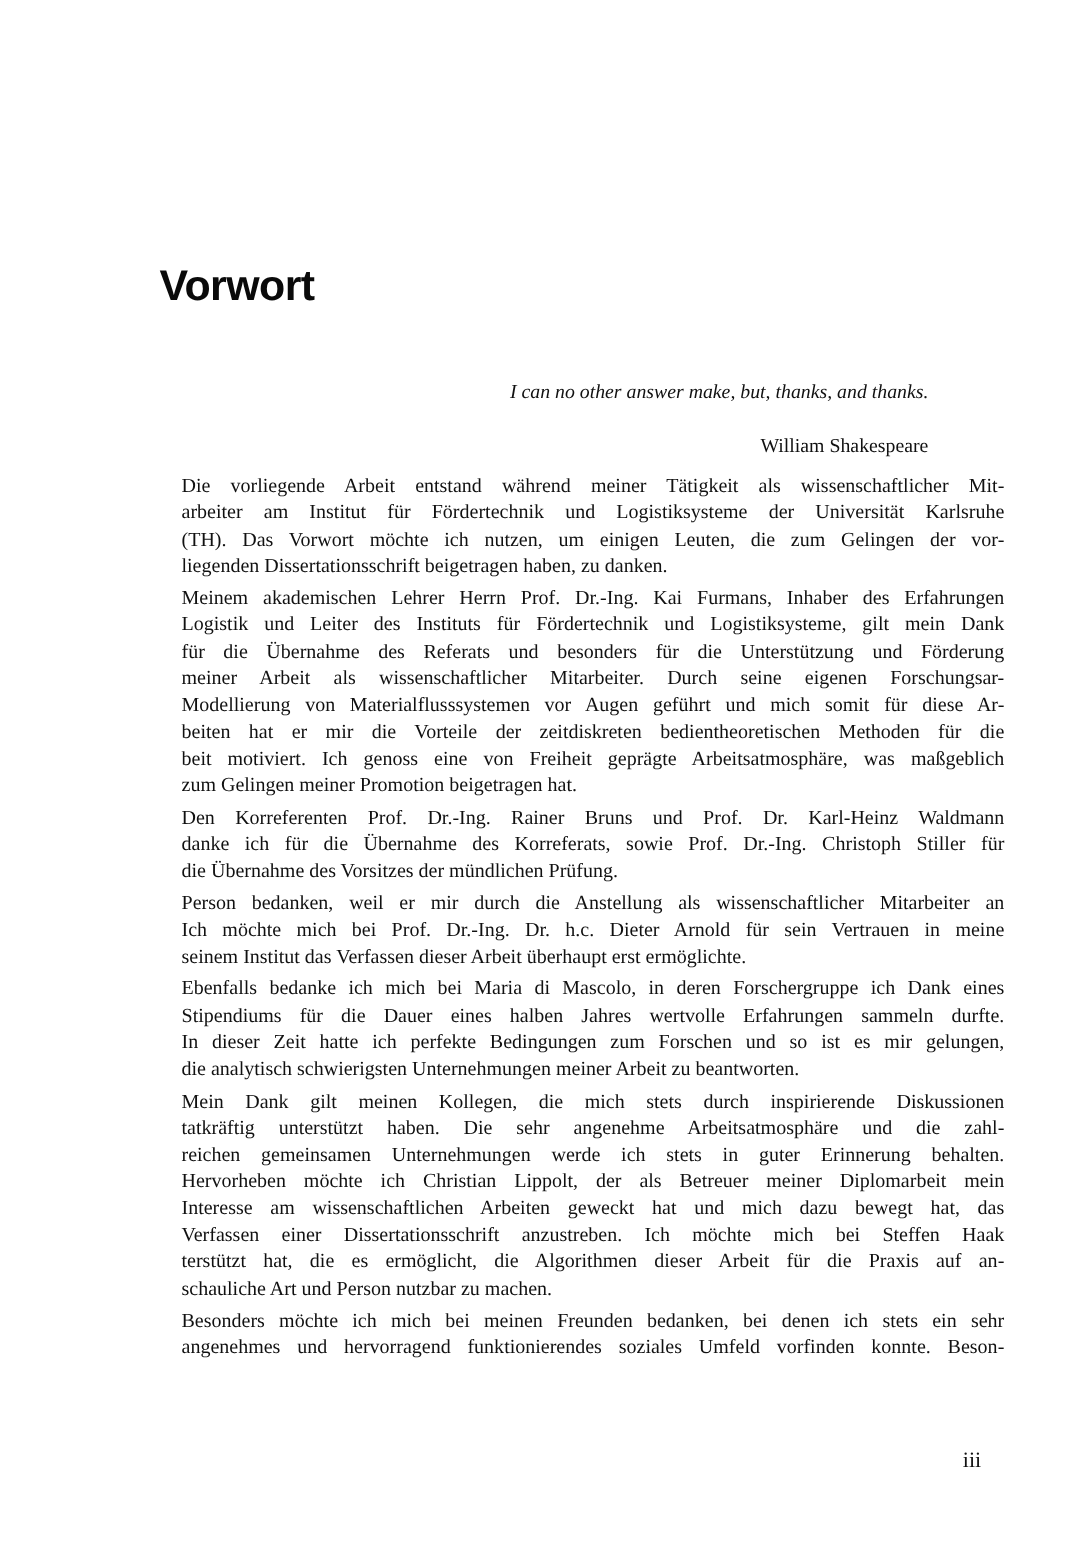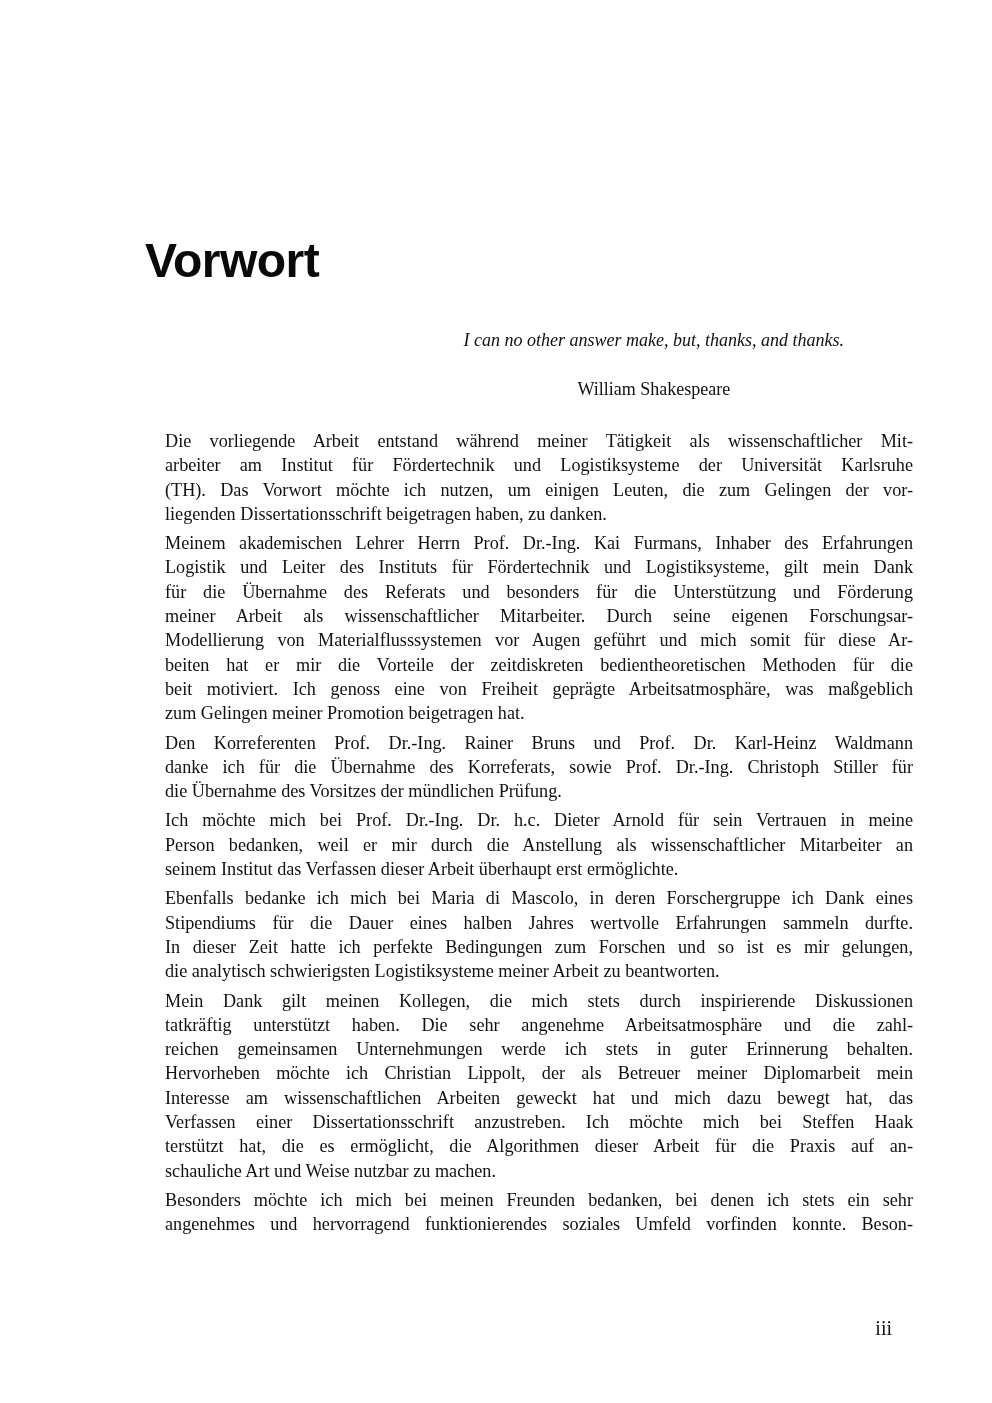--- a/index.html
+++ b/index.html
@@ -15,30 +15,30 @@
       color: #111111;
       font-family: "Liberation Serif", "DejaVu Serif", serif;
     }
     .page-title {
       position: absolute;
       left: 145px;
       top: 236px;
       margin: 0;
       font-family: "Liberation Sans", "DejaVu Sans", sans-serif;
       font-weight: bold;
-      font-size: 48px;
+      font-size: 39px;
       letter-spacing: -0.5px;
       line-height: 50px;
       color: #0a0a0a;
     }
     .epigraph {
       position: absolute;
       right: 148px;
-      top: 328px;
-      text-align: center;
+      top: 344px;
+      text-align: right;
       font-size: 18px;
     }
     .epigraph-quote {
       font-style: italic;
       line-height: 24px;
     }
     .epigraph-author {
       margin-top: 25px;
       line-height: 24px;
     }
@@ -103,41 +103,41 @@
     <span class="line last">zum Gelingen meiner Promotion beigetragen hat.</span>
   </div>
 
   <div class="para">
     <span class="line">Den Korreferenten Prof.  Dr.-Ing.  Rainer Bruns und Prof.  Dr.  Karl-Heinz Waldmann</span>
     <span class="line">danke ich für die Übernahme des Korreferats, sowie Prof. Dr.-Ing. Christoph Stiller für</span>
     <span class="line last">die Übernahme des Vorsitzes der mündlichen Prüfung.</span>
   </div>
 
   <div class="para">
+    <span class="line">Person bedanken, weil er mir durch die Anstellung als wissenschaftlicher Mitarbeiter an</span>
     <span class="line">Ich möchte mich bei Prof. Dr.-Ing. Dr. h.c. Dieter Arnold für sein Vertrauen in meine</span>
-    <span class="line">Person bedanken, weil er mir durch die Anstellung als wissenschaftlicher Mitarbeiter an</span>
     <span class="line last">seinem Institut das Verfassen dieser Arbeit überhaupt erst ermöglichte.</span>
   </div>
 
   <div class="para">
     <span class="line">Ebenfalls bedanke ich mich bei Maria di Mascolo, in deren Forschergruppe ich Dank eines</span>
     <span class="line">Stipendiums für die Dauer eines halben Jahres wertvolle Erfahrungen sammeln durfte.</span>
     <span class="line">In dieser Zeit hatte ich perfekte Bedingungen zum Forschen und so ist es mir gelungen,</span>
-    <span class="line last">die analytisch schwierigsten Logistiksysteme meiner Arbeit zu beantworten.</span>
+    <span class="line last">die analytisch schwierigsten Unternehmungen meiner Arbeit zu beantworten.</span>
   </div>
 
   <div class="para">
     <span class="line">Mein Dank gilt meinen Kollegen, die mich stets durch inspirierende Diskussionen</span>
     <span class="line">tatkräftig unterstützt haben.  Die sehr angenehme Arbeitsatmosphäre und die zahl-</span>
     <span class="line">reichen gemeinsamen Unternehmungen werde ich stets in guter Erinnerung behalten.</span>
     <span class="line">Hervorheben möchte ich Christian Lippolt, der als Betreuer meiner Diplomarbeit mein</span>
     <span class="line">Interesse am wissenschaftlichen Arbeiten geweckt hat und mich dazu bewegt hat, das</span>
     <span class="line">Verfassen einer Dissertationsschrift anzustreben.  Ich möchte mich bei Steffen Haak</span>
     <span class="line">terstützt hat, die es ermöglicht, die Algorithmen dieser Arbeit für die Praxis auf an-</span>
-    <span class="line last">schauliche Art und Weise nutzbar zu machen.</span>
+    <span class="line last">schauliche Art und Person nutzbar zu machen.</span>
   </div>
 
   <div class="para">
     <span class="line">Besonders möchte ich mich bei meinen Freunden bedanken, bei denen ich stets ein sehr</span>
     <span class="line">angenehmes und hervorragend funktionierendes soziales Umfeld vorfinden konnte. Beson-</span>
   </div>
 </div>
 
 <div class="page-number">iii</div>
 

